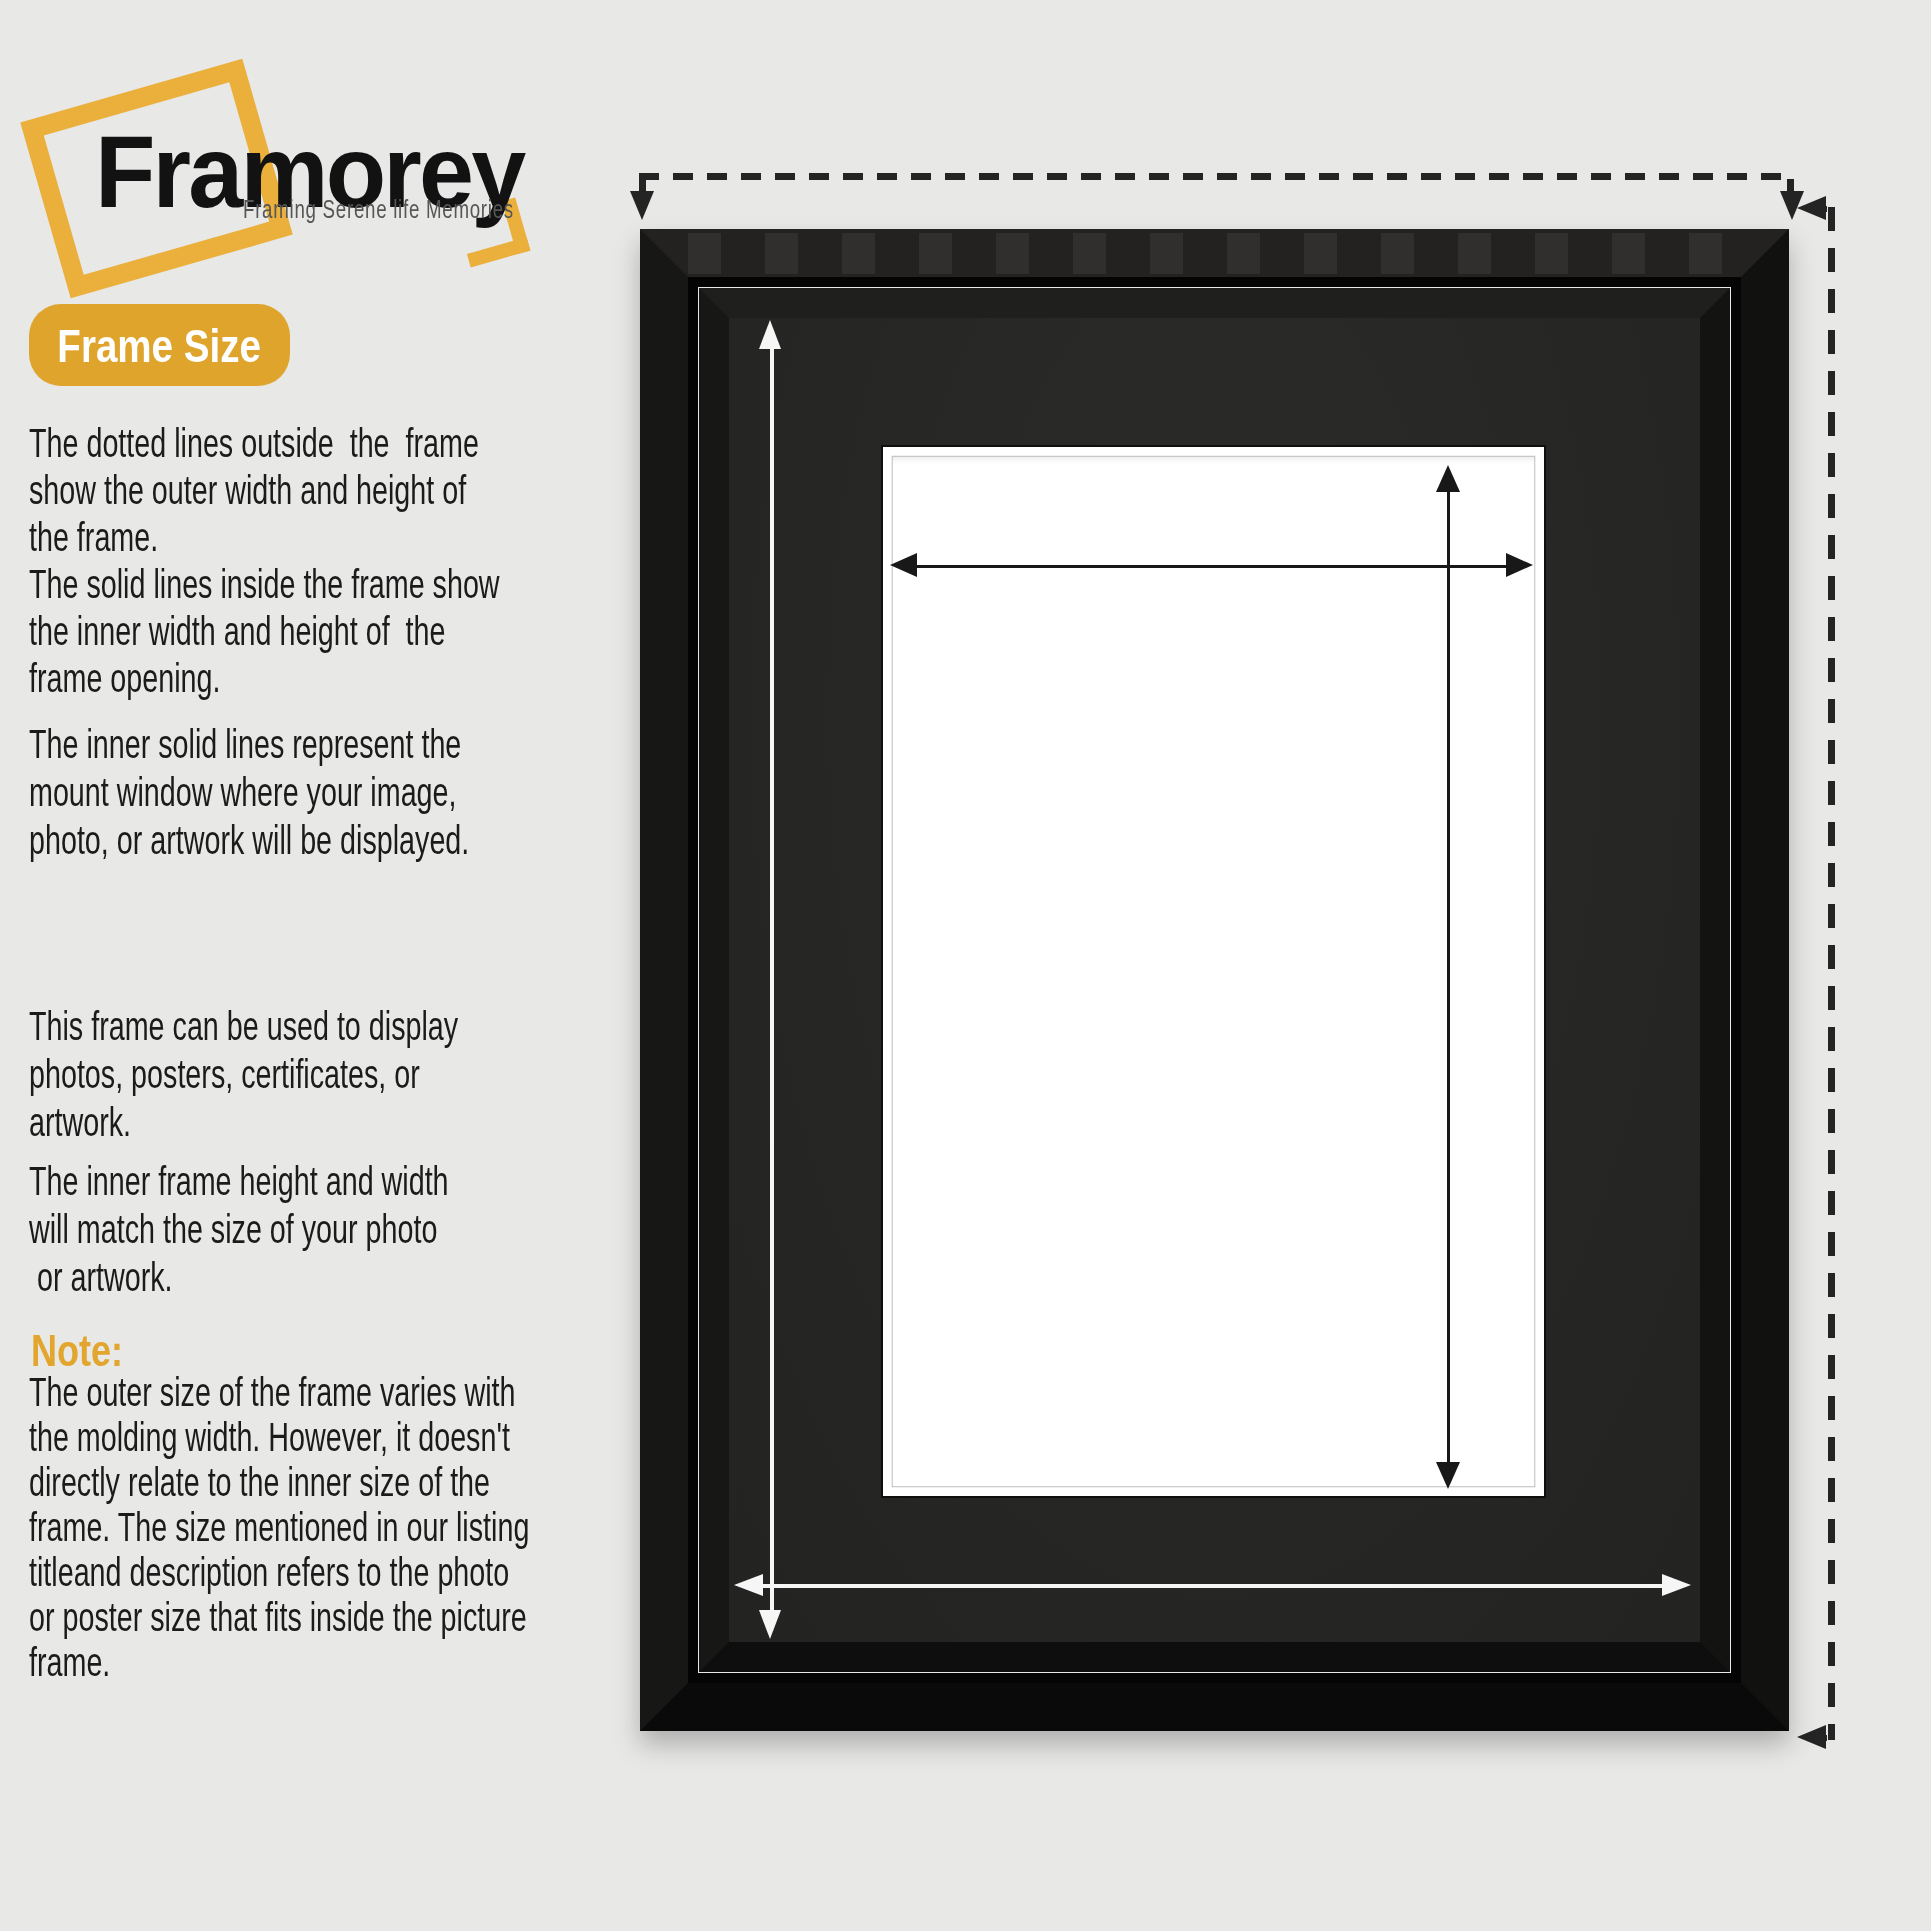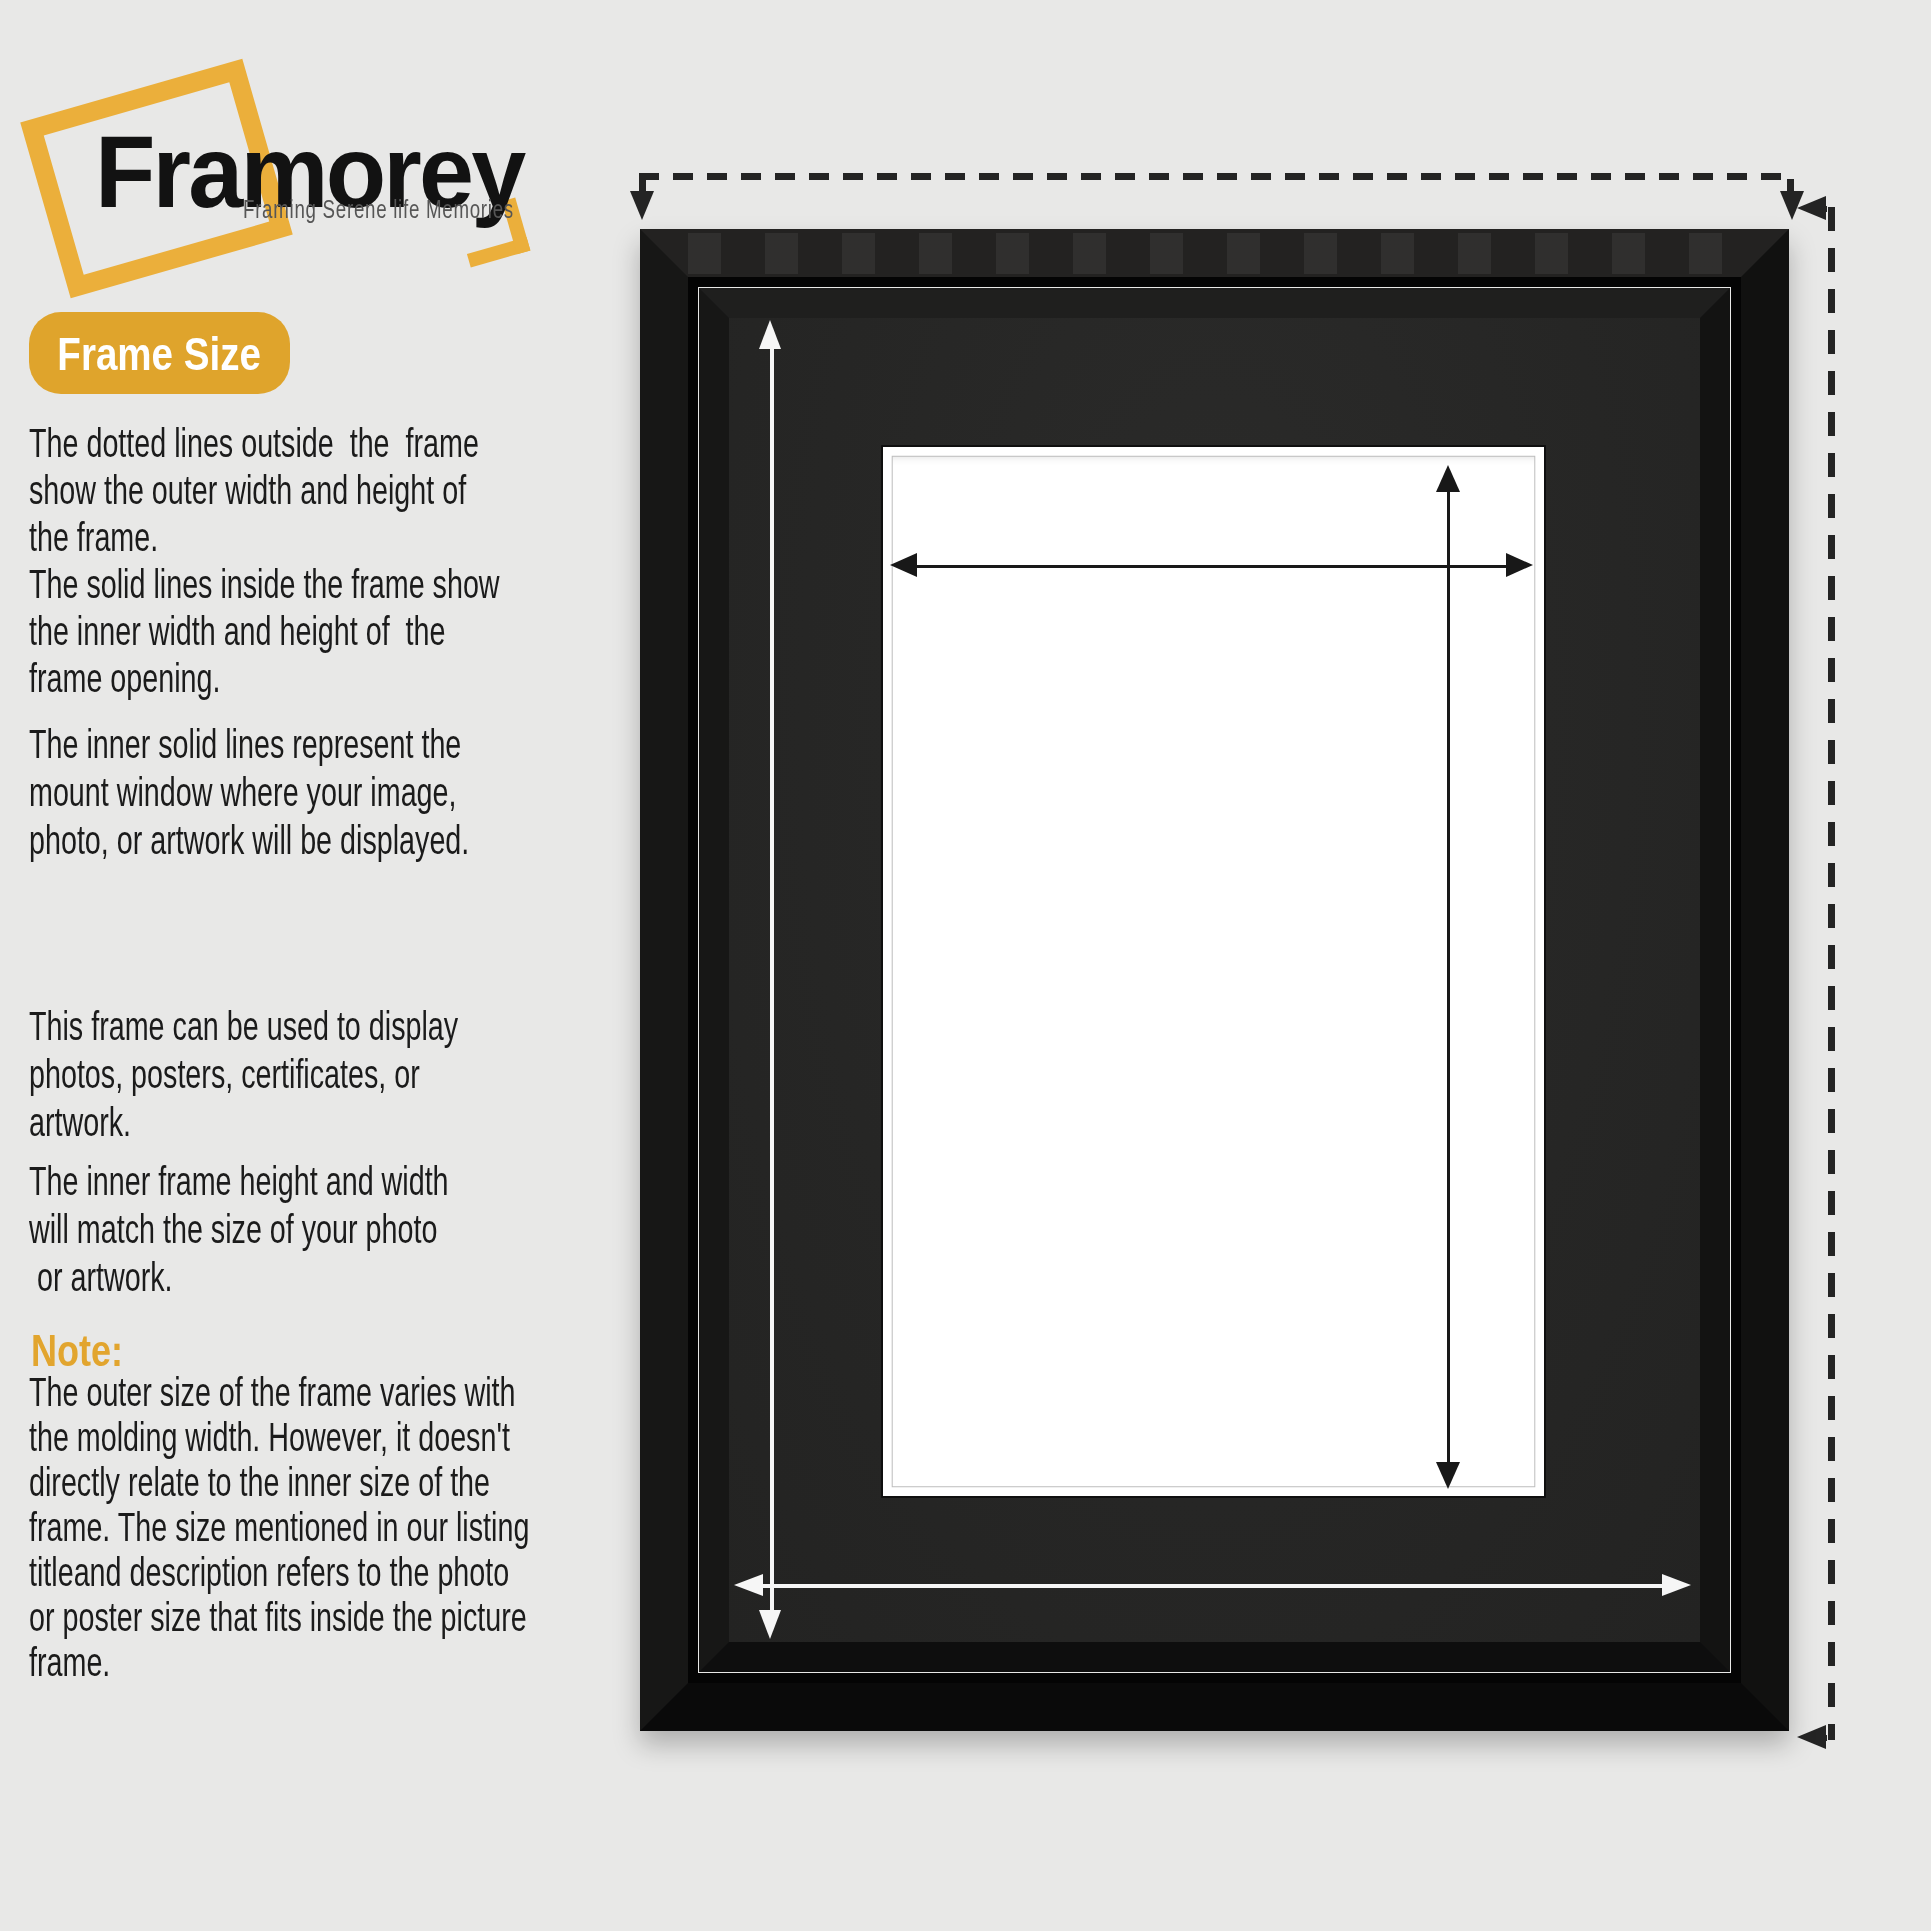--- a/index.html
+++ b/index.html
@@ -31,21 +31,21 @@
   }
   
   .badge{
     position:absolute;left:29px;width:261px;height:82px;
     background:#dfa42c;display:flex;align-items:center;justify-content:center;
   }
   .badge span{
     color:#ffffff;font-size:47px;font-weight:700;
     display:inline-block;transform:scaleX(.82);white-space:pre;
   }
-  .badge-frame-size{top:312px;border-radius:32px;}
+  .badge-frame-size{top:304px;border-radius:32px;}
   .badge-useable{top:896px;}
   .para{
     position:absolute;left:29px;color:#1b1b1b;
     font-size:41px;white-space:pre;
     transform:scaleX(.70);transform-origin:0 0;
   }
   .p1{top:420px;line-height:47px;}
   .p2{top:720px;line-height:48px;}
   .p3{top:1002px;line-height:48px;}
   .p4{top:1157px;line-height:48px;}

